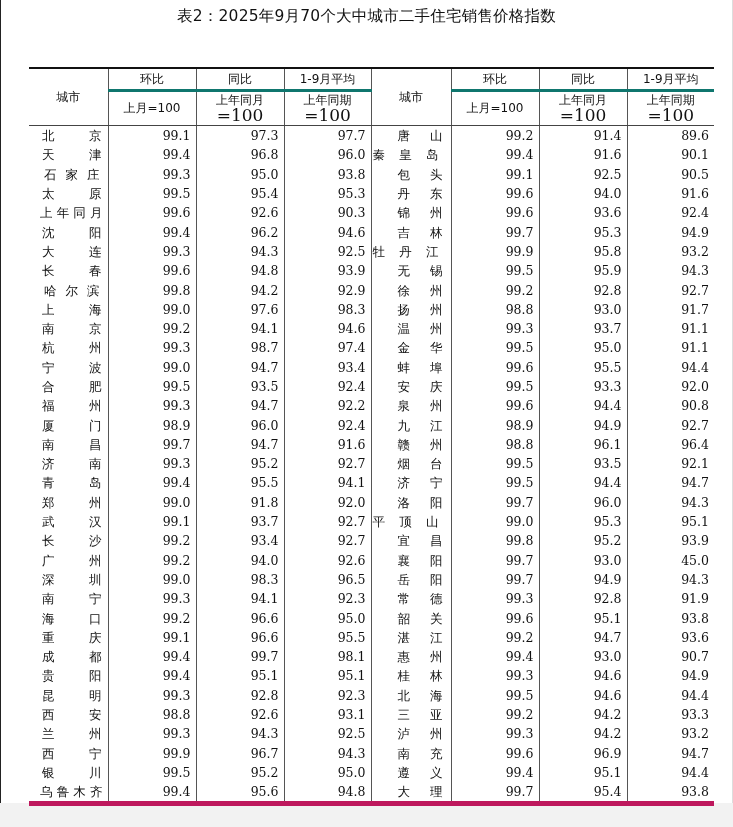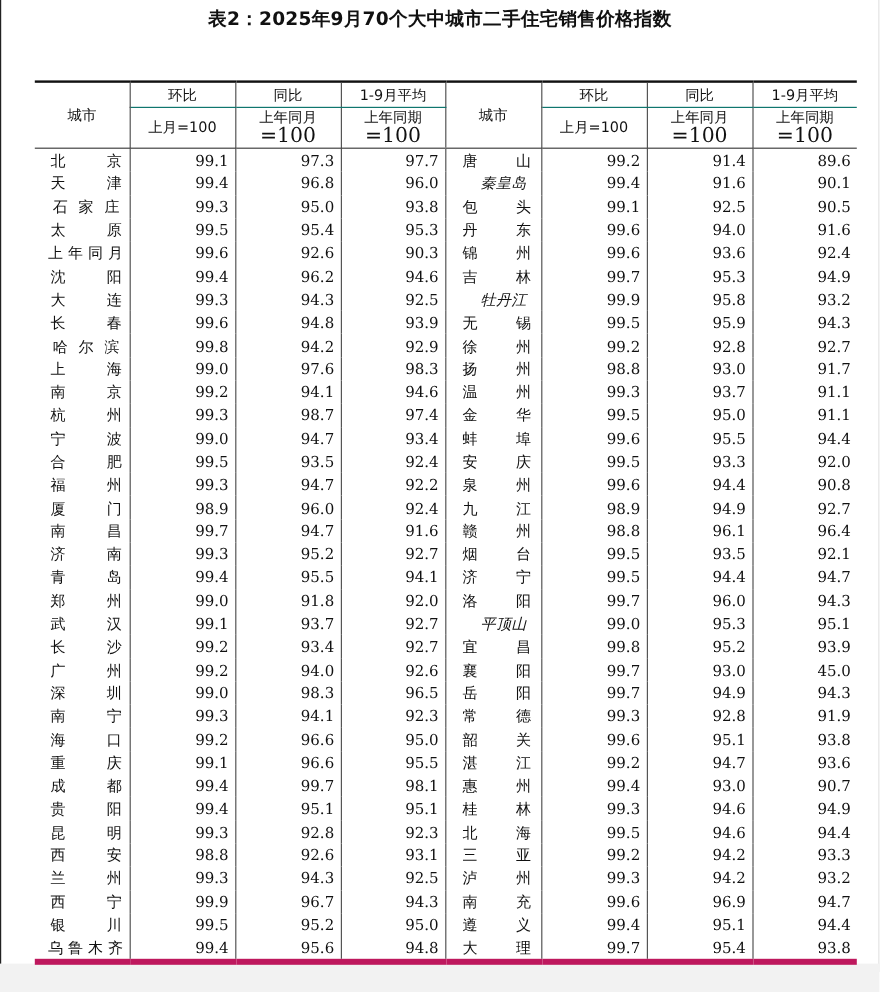--- a/index.html
+++ b/index.html
@@ -15,21 +15,21 @@
     border-left: 1px solid #222; border-right: 1px solid #ddd;
     background: #fff;
   }
   .bottom-strip {
     position: absolute; left: 0; top: 803px; width: 733px; height: 24px;
     background: #f2f2f2;
   }
   .title {
     position: absolute; left: 0; top: 6px; width: 733px; text-align: center;
     font-family: "DejaVu Sans", sans-serif;
-    font-weight: bold; font-size: 15.5px; letter-spacing: 0.2px;
+    font-weight: normal; font-size: 15.5px; letter-spacing: 0.2px;
   }
   table.idx {
     position: absolute; left: 29px; top: 67px;
     border-collapse: collapse;
     table-layout: fixed;
     width: 682px;
     font-size: 12.5px;
   }
   table.idx col.c-city { width: 79px; }
   table.idx col.c-num  { width: 88px; }
@@ -37,41 +37,41 @@
   table.idx col.c-city2 { width: 80px; }
   table.idx thead tr.h1 th { border-top: 2px solid #111; height: 20px; }
   table.idx thead th {
     font-weight: normal;
     font-family: "DejaVu Sans", sans-serif;
     font-size: 12px;
     text-align: center;
     padding: 0;
     line-height: 15px;
   }
-  table.idx thead tr.h1 th.grp { border-bottom: 1px solid #0f766e; margin-left: 48px; }
+  table.idx thead tr.h1 th.grp { border-bottom: 3px solid #0f766e; margin-left: 48px; }
   table.idx thead tr.h2 th { height: 33px; border-bottom: 1px solid #444; }
   table.idx thead th.city-h { border-bottom: 1px solid #444; margin-top: 17px; }
   .eq { font-family: "DejaVu Serif", serif; font-size: 17px; }
   table.idx td, table.idx th { border-right: 1px solid #555; }
   table.idx td.last, table.idx th.last { border-right: none; }
   table.idx td.city-cell { border-right: 1px solid #555; }
   table.idx tbody td {
     height: 19.3px; padding: 0; line-height: 19px;
   }
   table.idx tbody td.num { text-align: right; padding-right: 5px; }
   table.idx tbody td.city-cell {
     font-family: "DejaVu Sans", sans-serif;
     font-size: 12.5px;
     padding-left: 13px; padding-right: 6px;
     text-align: justify; text-align-last: justify;
   }
   table.idx tbody td.city-cell.c3 { padding-left: 15px; padding-right: 8px; }
   table.idx tbody td.city-cell.c4 { padding-left: 11px; padding-right: 5px; letter-spacing: 0; }
-  table.idx tbody td.city-cell.r { padding-left: 14px; padding-right: 8px; }
-  table.idx tbody td.city-cell.r.c3 { padding-left: 29px; padding-right: 12px; font-style: italic; }
+  table.idx tbody td.city-cell.r { padding-left: 26px; padding-right: 8px; }
+  table.idx tbody td.city-cell.r.c3 { padding-left: 1px; padding-right: 12px; }
   table.idx tbody tr:last-child td { border-bottom: 5px solid #be185d; }
 </style>
 </head>
 <body>
 
 <div class="frame"></div>
 <div class="bottom-strip"></div>
 
 <div class="title">表2：2025年9月70个大中城市二手住宅销售价格指数</div>
 

